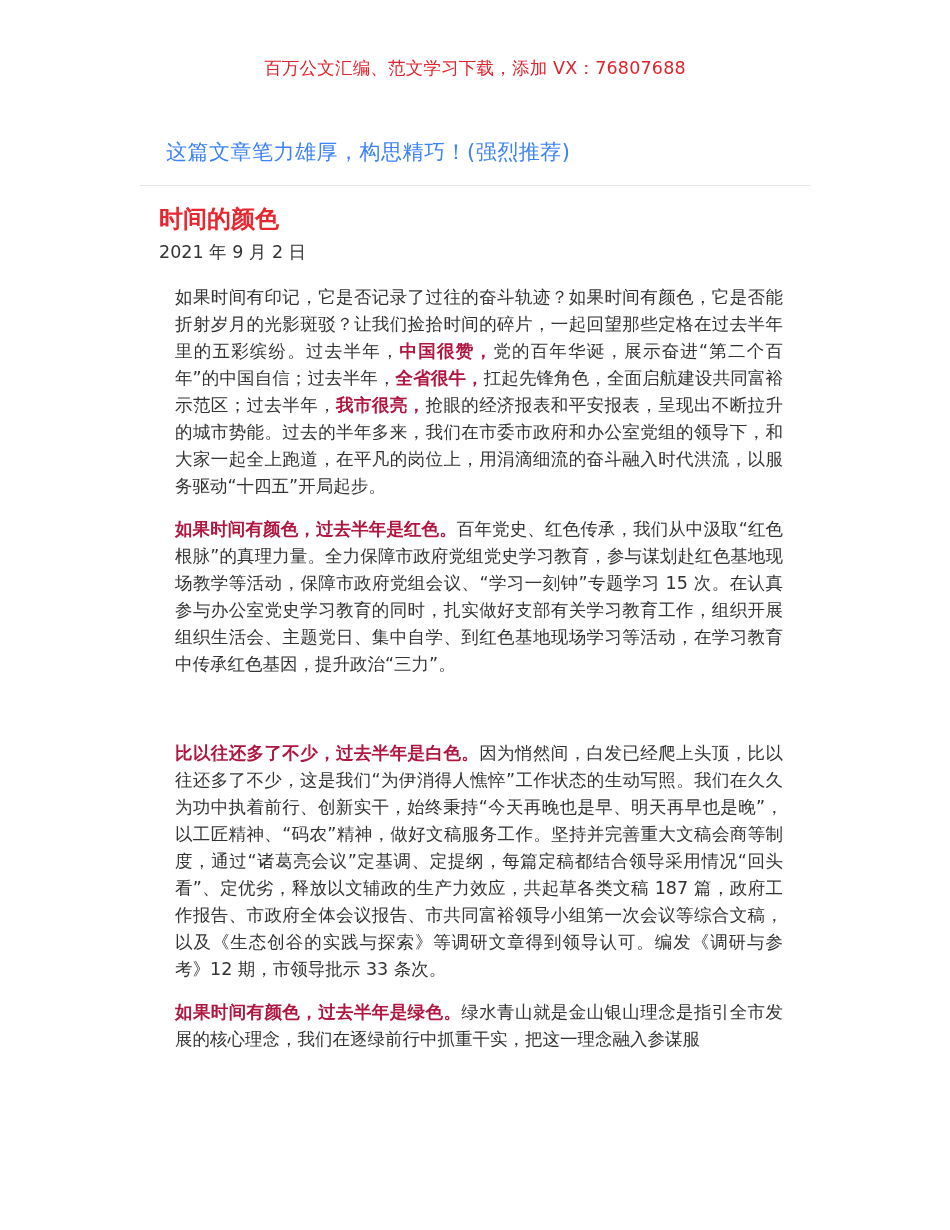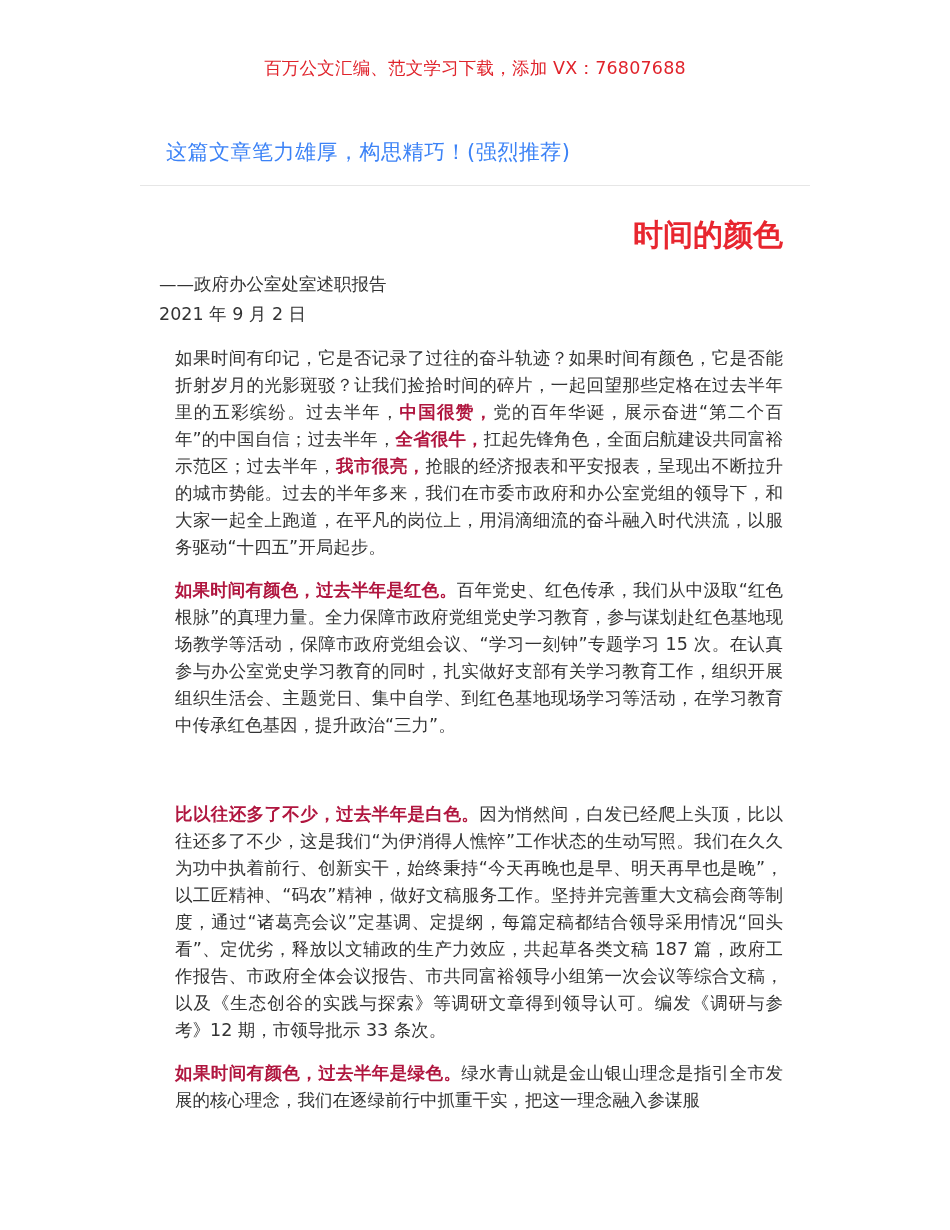--- a/index.html
+++ b/index.html
@@ -5,38 +5,37 @@
   html, body { margin: 0; padding: 0; background: #ffffff; }
   body { width: 950px; height: 1230px; position: relative; overflow: hidden;
          font-family: "DejaVu Sans", "Liberation Sans", sans-serif; color: #333333; }
   .watermark { position: absolute; top: 56px; left: 0; width: 950px; text-align: center;
                color: #e0232b; font-size: 17.5px; letter-spacing: 0.2px; }
   .headline { position: absolute; top: 138px; left: 158px; font-size: 21px; color: #3b82f6;
               letter-spacing: 0.5px; margin-left: 8px; }
   .divider { position: absolute; top: 185px; left: 140px; width: 670px; height: 0;
              border-top: 1.5px solid #e6e6e6; }
   .article { position: absolute; top: 200px; left: 159px; width: 640px; }
-  .title { font-size: 30px; font-weight: bold; color: #e8262f; line-height: 38px; margin: 16px; text-align: right; }
+  .title { font-size: 24px; font-weight: bold; color: #e8262f; line-height: 38px; margin: 0; }
   .line { font-size: 17.5px; line-height: 29.5px; color: #333333; margin: 0; }
   .para { font-size: 17.5px; line-height: 27px; color: #333333; margin: 16px; text-align: justify; }
   .hl { color: #b0163f; font-weight: bold; }
   .gap { height: 30px; }
 </style>
 </head>
 <body>
 
 <div class="watermark">百万公文汇编、范文学习下载，添加 VX：76807688</div>
 
 <div class="headline">这篇文章笔力雄厚，构思精巧！(强烈推荐)</div>
 
 <div class="divider"></div>
 
 <div class="article">
   <h1 class="title">时间的颜色</h1>
-  <p class="line">——政府办公室处室述职报告</p>
   <p class="line">2021 年 9 月 2 日</p>
 
   <p class="para"><span>如果时间有印记，它是否记录了过往的奋斗轨迹？如果时间有颜色，它是否能折射岁月的光影斑驳？让我们捡拾时间的碎片，一起回望那些定格在过去半年里的五彩缤纷。过去半年，</span><span class="hl">中国很赞，</span><span>党的百年华诞，展示奋进“第二个百年”的中国自信；过去半年，</span><span class="hl">全省很牛，</span><span>扛起先锋角色，全面启航建设共同富裕示范区；过去半年，</span><span class="hl">我市很亮，</span><span>抢眼的经济报表和平安报表，呈现出不断拉升的城市势能。过去的半年多来，我们在市委市政府和办公室党组的领导下，和大家一起全上跑道，在平凡的岗位上，用涓滴细流的奋斗融入时代洪流，以服务驱动“十四五”开局起步。</span></p>
 
   <p class="para"><span class="hl">如果时间有颜色，过去半年是红色。</span><span>百年党史、红色传承，我们从中汲取“红色根脉”的真理力量。全力保障市政府党组党史学习教育，参与谋划赴红色基地现场教学等活动，保障市政府党组会议、“学习一刻钟”专题学习 15 次。在认真参与办公室党史学习教育的同时，扎实做好支部有关学习教育工作，组织开展组织生活会、主题党日、集中自学、到红色基地现场学习等活动，在学习教育中传承红色基因，提升政治“三力”。</span></p>
 
   <div class="gap"></div>
 
   <p class="para"><span class="hl">比以往还多了不少，过去半年是白色。</span><span>因为悄然间，白发已经爬上头顶，比以往还多了不少，这是我们“为伊消得人憔悴”工作状态的生动写照。我们在久久为功中执着前行、创新实干，始终秉持“今天再晚也是早、明天再早也是晚”，以工匠精神、“码农”精神，做好文稿服务工作。坚持并完善重大文稿会商等制度，通过“诸葛亮会议”定基调、定提纲，每篇定稿都结合领导采用情况“回头看”、定优劣，释放以文辅政的生产力效应，共起草各类文稿 187 篇，政府工作报告、市政府全体会议报告、市共同富裕领导小组第一次会议等综合文稿，以及《生态创谷的实践与探索》等调研文章得到领导认可。编发《调研与参考》12 期，市领导批示 33 条次。</span></p>
 

